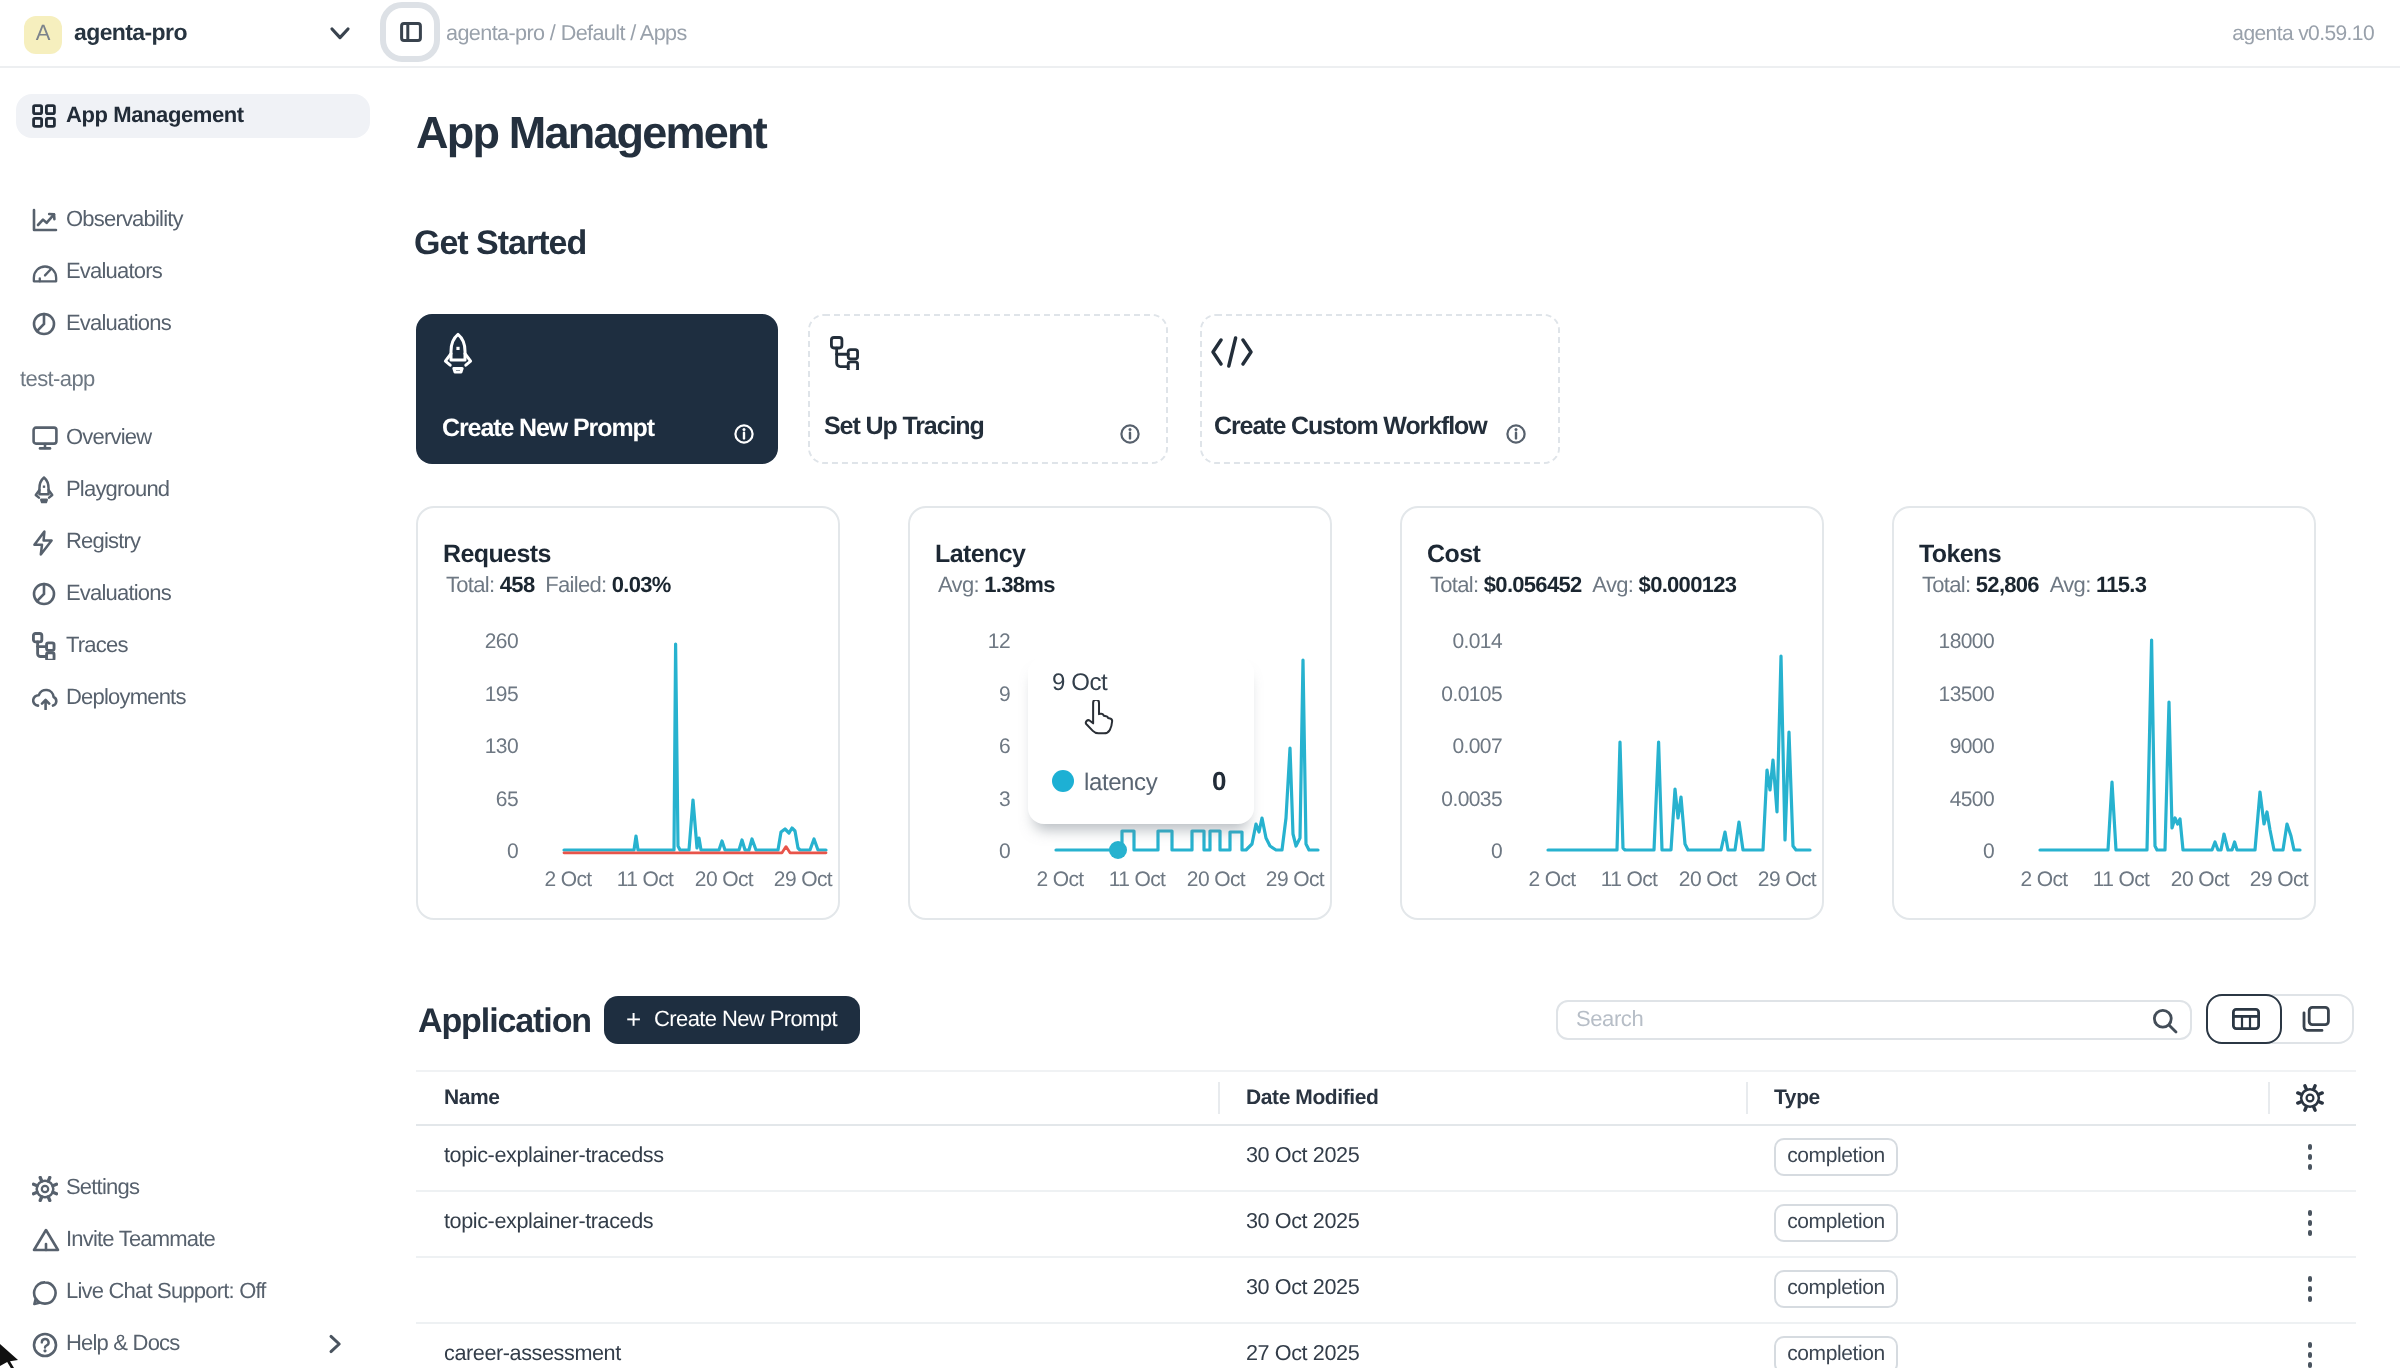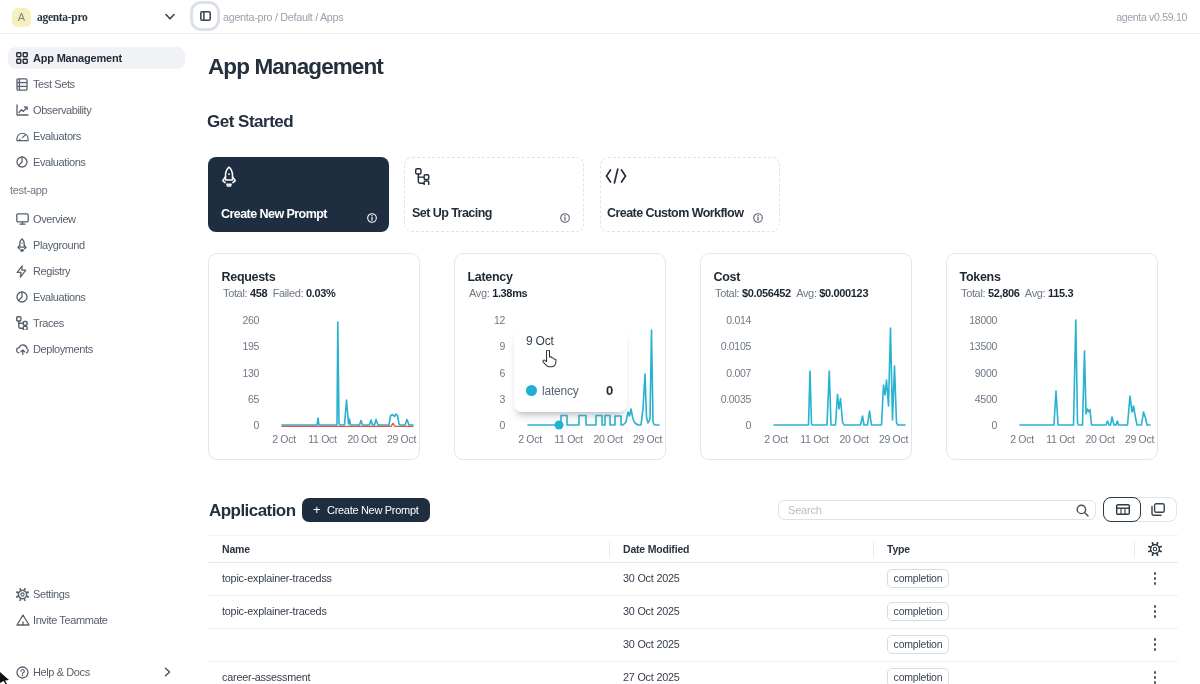--- a/index.html
+++ b/index.html
@@ -24,21 +24,21 @@
 .chip { position:absolute; width:62px; height:19px; border:1px solid #d6dbe0; border-radius:5px; background:#fff; font-size:10.5px; letter-spacing:-0.2px; color:#3c4652; text-align:center; line-height:17px; }
 .dots3 { position:absolute; left:1153.5px; width:3px; }
 .dots3 span { display:block; width:2.5px; height:2.5px; border-radius:50%; background:#4a545f; margin:0 0 2.5px 0; }
 </style>
 </head>
 <body>
 <div id="page">
 
 <div class="abs" style="left:0;top:0;width:1200px;height:34px;border-bottom:1px solid #edeff1;background:#fff;"></div>
 <div class="abs" style="left:12px;top:8px;width:19px;height:19px;border-radius:6px;background:#f6efbe;color:#7c838b;font-size:11px;text-align:center;line-height:19px;">A</div>
-<div class="abs" style="left:37px;top:11px;font-size:11.5px;font-weight:700;color:#273440;letter-spacing:-0.3px;font-family:Liberation Serif, serif;">agenta-pro</div>
+<div class="abs" style="left:37px;top:11px;font-size:11.5px;font-weight:700;color:#273440;letter-spacing:-0.3px;">agenta-pro</div>
 <svg class="abs" style="left:164px;top:13px;" width="12" height="8" viewBox="0 0 12 8">
       <path d="M2 1.5 L6 5.8 L10 1.5" fill="none" stroke="#39434e" stroke-width="1.6" stroke-linecap="round" stroke-linejoin="round"></path>
     </svg>
 <div class="abs" style="left:190px;top:1px;width:30px;height:30px;border:3.5px solid #dde1e6;border-radius:11px;background:#fff;"></div>
 <svg class="abs" style="left:200px;top:11px;" width="11" height="10" viewBox="0 0 11 10">
       <rect x="0.8" y="0.8" width="9.4" height="8.4" rx="1.2" fill="none" stroke="#39434e" stroke-width="1.5"></rect>
       <line x1="3.9" y1="1" x2="3.9" y2="9" stroke="#39434e" stroke-width="1.5"></line>
     </svg>
 <div class="abs" style="left:223px;top:11px;font-size:10.8px;color:#99a1ab;letter-spacing:-0.3px;">agenta-pro / Default / Apps</div>
 <div class="abs" style="right:13px;top:11px;font-size:10.5px;color:#99a1ab;letter-spacing:-0.3px;margin-left:32px;">agenta v0.59.10</div>
@@ -46,31 +46,20 @@
 <div class="nav-item active" style="top:47px;">
   <svg width="12" height="12" viewBox="0 0 12 12">
         <g fill="none" stroke="#222c38" stroke-width="1.4">
           <rect x="0.8" y="0.8" width="4" height="4" rx="0.7"></rect>
           <rect x="7.2" y="0.8" width="4" height="4" rx="0.7"></rect>
           <rect x="0.8" y="7.2" width="4" height="4" rx="0.7"></rect>
           <rect x="7.2" y="7.2" width="4" height="4" rx="0.7"></rect>
         </g>
       </svg>
   <span class="lbl">App Management</span>
-</div>
-<div class="nav-item" style="top:73px;">
-  <svg width="12" height="13" viewBox="0 0 12 13">
-        <g fill="none" stroke="#57616d" stroke-width="1.3">
-          <rect x="1" y="0.8" width="10" height="11.4" rx="1.2"></rect>
-          <line x1="1.2" y1="4.6" x2="10.8" y2="4.6"></line>
-          <line x1="1.2" y1="8.4" x2="10.8" y2="8.4"></line>
-          <line x1="3.4" y1="1" x2="3.4" y2="12"></line>
-        </g>
-      </svg>
-  <span class="lbl">Test Sets</span>
 </div>
 <div class="nav-item" style="top:99px;">
   <svg width="13" height="12" viewBox="0 0 13 12">
         <g fill="none" stroke="#57616d" stroke-width="1.3" stroke-linecap="round" stroke-linejoin="round">
           <path d="M1 1 L1 11 L12 11"></path>
           <path d="M3 8.5 L5.5 5.8 L7.3 7.4 L11 3.2"></path>
           <path d="M8.6 3 L11 3.2 L11.2 5.6"></path>
         </g>
       </svg>
   <span class="lbl">Observability</span>
@@ -170,20 +159,26 @@
   <span class="lbl">Settings</span>
 </div>
 <div class="nav-item" style="top:609px;">
   <svg width="14" height="12" viewBox="0 0 14 12">
         <g fill="none" stroke="#57616d" stroke-width="1.3" stroke-linecap="round" stroke-linejoin="round">
           <path d="M7 1 L13 11 L1 11 Z"></path>
           <line x1="7" y1="8" x2="7" y2="11"></line>
         </g>
       </svg>
   <span class="lbl">Invite Teammate</span>
+</div>
+<div class="nav-item" style="top:635px;">
+  <svg width="13" height="13" viewBox="0 0 13 13">
+        <path d="M6.5 1.2 a5.3 5.3 0 1 1 -4.6 8 L1.2 12 l2.9 -0.7 A5.3 5.3 0 0 1 6.5 1.2 Z" fill="none" stroke="#57616d" stroke-width="1.3" stroke-linejoin="round"></path>
+      </svg>
+  <span class="lbl">Live Chat Support: Off</span>
 </div>
 <div class="nav-item" style="top:661px;">
   <svg width="13" height="13" viewBox="0 0 13 13">
         <circle cx="6.5" cy="6.5" r="5.5" fill="none" stroke="#57616d" stroke-width="1.3"></circle>
         <path d="M4.9 5.2 a1.7 1.7 0 1 1 2.3 1.6 c-0.5 0.2 -0.7 0.5 -0.7 1" fill="none" stroke="#57616d" stroke-width="1.2" stroke-linecap="round"></path>
         <circle cx="6.5" cy="9.4" r="0.8" fill="#57616d"></circle>
       </svg>
   <span class="lbl">Help &amp; Docs</span>
   <svg style="left:auto;right:14px;" width="7" height="10" viewBox="0 0 7 10">
         <path d="M1.5 1.2 L5.6 5 L1.5 8.8" fill="none" stroke="#4a545f" stroke-width="1.5" stroke-linecap="round" stroke-linejoin="round"></path>

